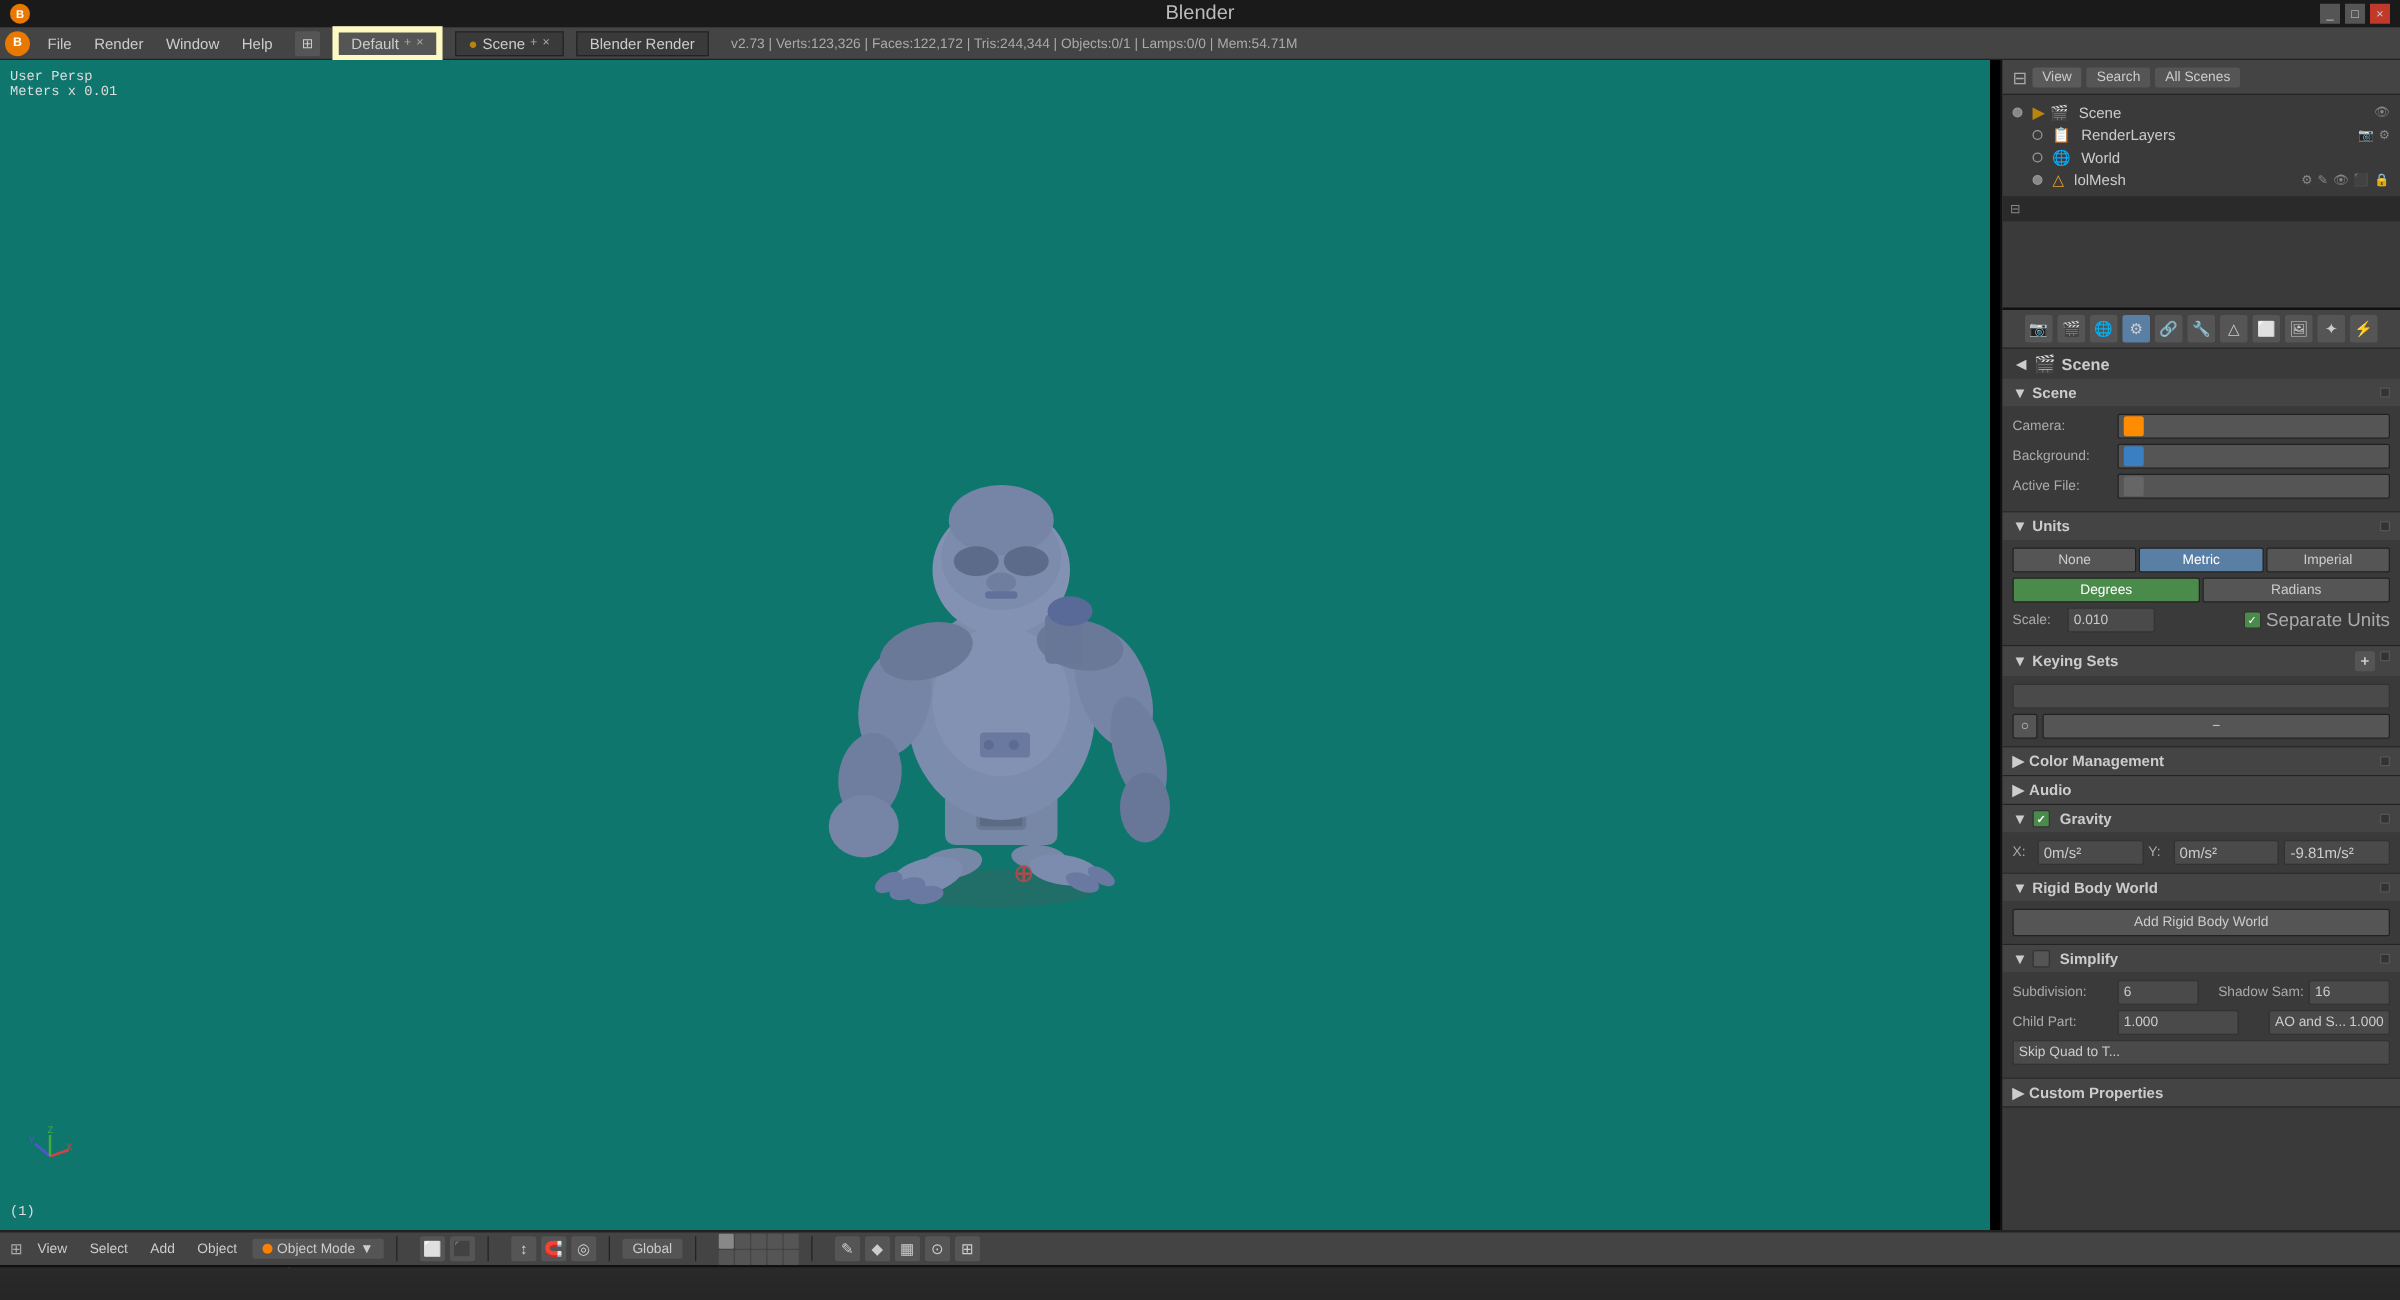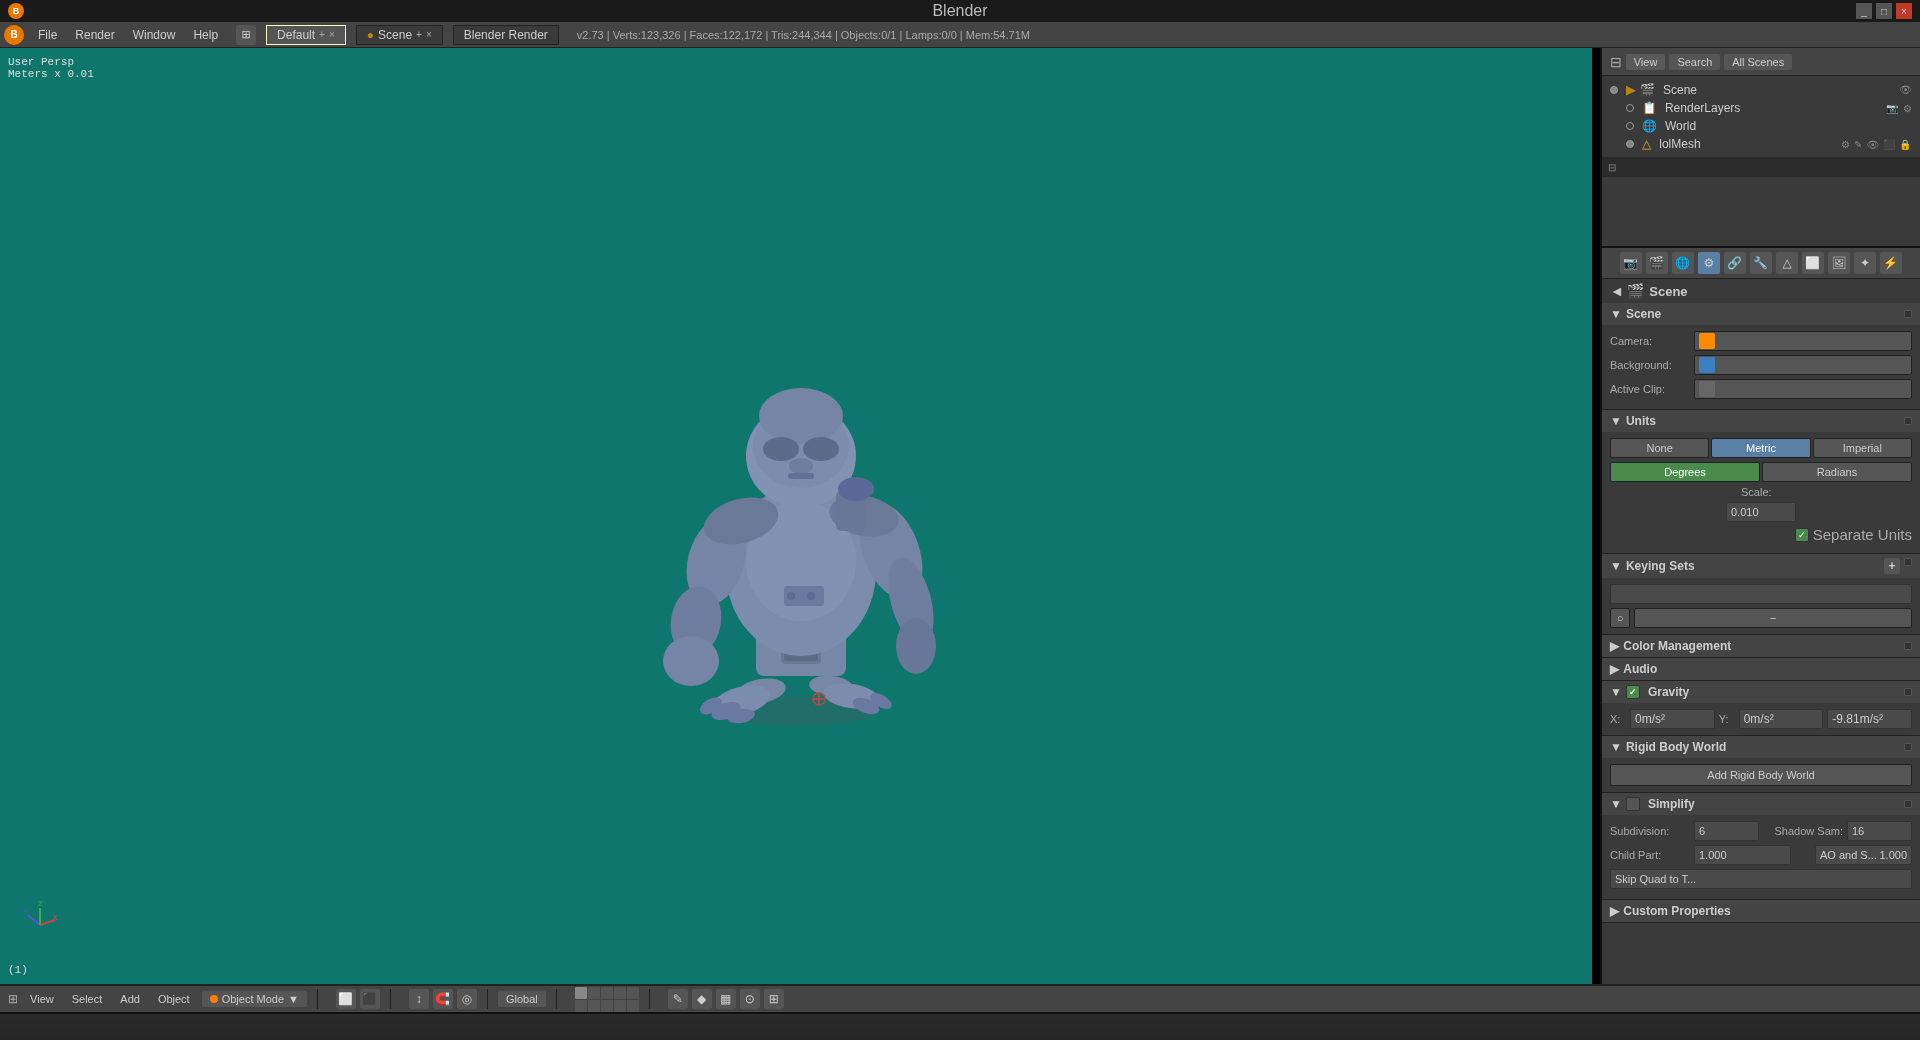--- a/index.html
+++ b/index.html
@@ -80,21 +80,21 @@
       font-size: 12px;
       border-radius: 2px;
     }
     .workspace-tabs {
       display: flex;
       align-items: center;
       margin-left: 8px;
     }
     .workspace-tab {
       background: #3a3a3a;
-      border: 1px solid #fef9c3;
+      border: 5px solid #fef9c3;
       padding: 2px 10px;
       color: #ccc;
       font-size: 12px;
       cursor: pointer;
       display: flex;
       align-items: center;
       gap: 4px;
     }
     .workspace-tab.active { background: #555; }
     .tab-add, .tab-close {
@@ -347,21 +347,20 @@
       justify-content: center;
       border-radius: 2px;
     }
     .angle-btn.inactive { background: #555; color: #ccc; }
 
     .scale-row {
       display: flex;
       align-items: center;
       gap: 4px;
       margin-bottom: 4px;
-      flex-direction: column;
     }
     .scale-label { color: #aaa; font-size: 11px; width: 40px; }
     .scale-field {
       width: 70px;
       height: 20px;
       background: #4a4a4a;
       border: 1px solid #333;
       border-radius: 2px;
       color: #ccc;
       font-size: 11px;
@@ -847,21 +846,21 @@
               <div class="prop-field-icon"></div>
             </div>
           </div>
           <div class="prop-row">
             <span class="prop-label">Background:</span>
             <div class="prop-field">
               <div class="prop-field-icon blue"></div>
             </div>
           </div>
           <div class="prop-row">
-            <span class="prop-label">Active Clip:</span>
+            <span class="prop-label">Active File:</span>
             <div class="prop-field">
               <div class="prop-field-icon gray"></div>
             </div>
           </div>
         </div>
       </div>
 
       <div class="prop-section">
         <div class="prop-section-header">
           <span>▼</span>

